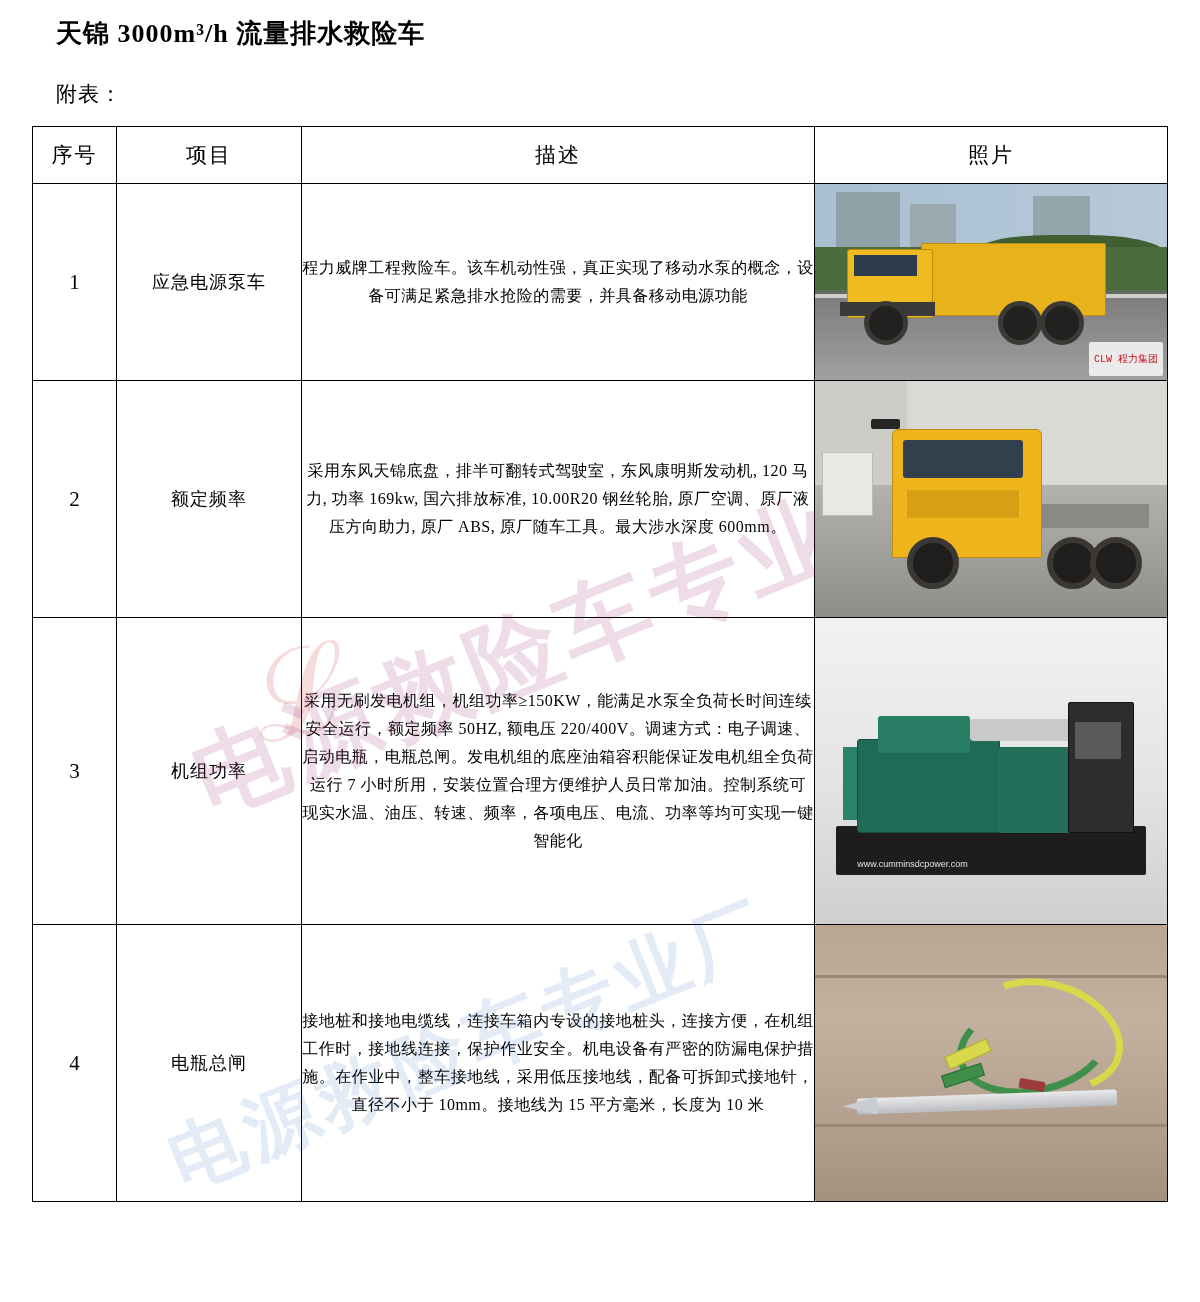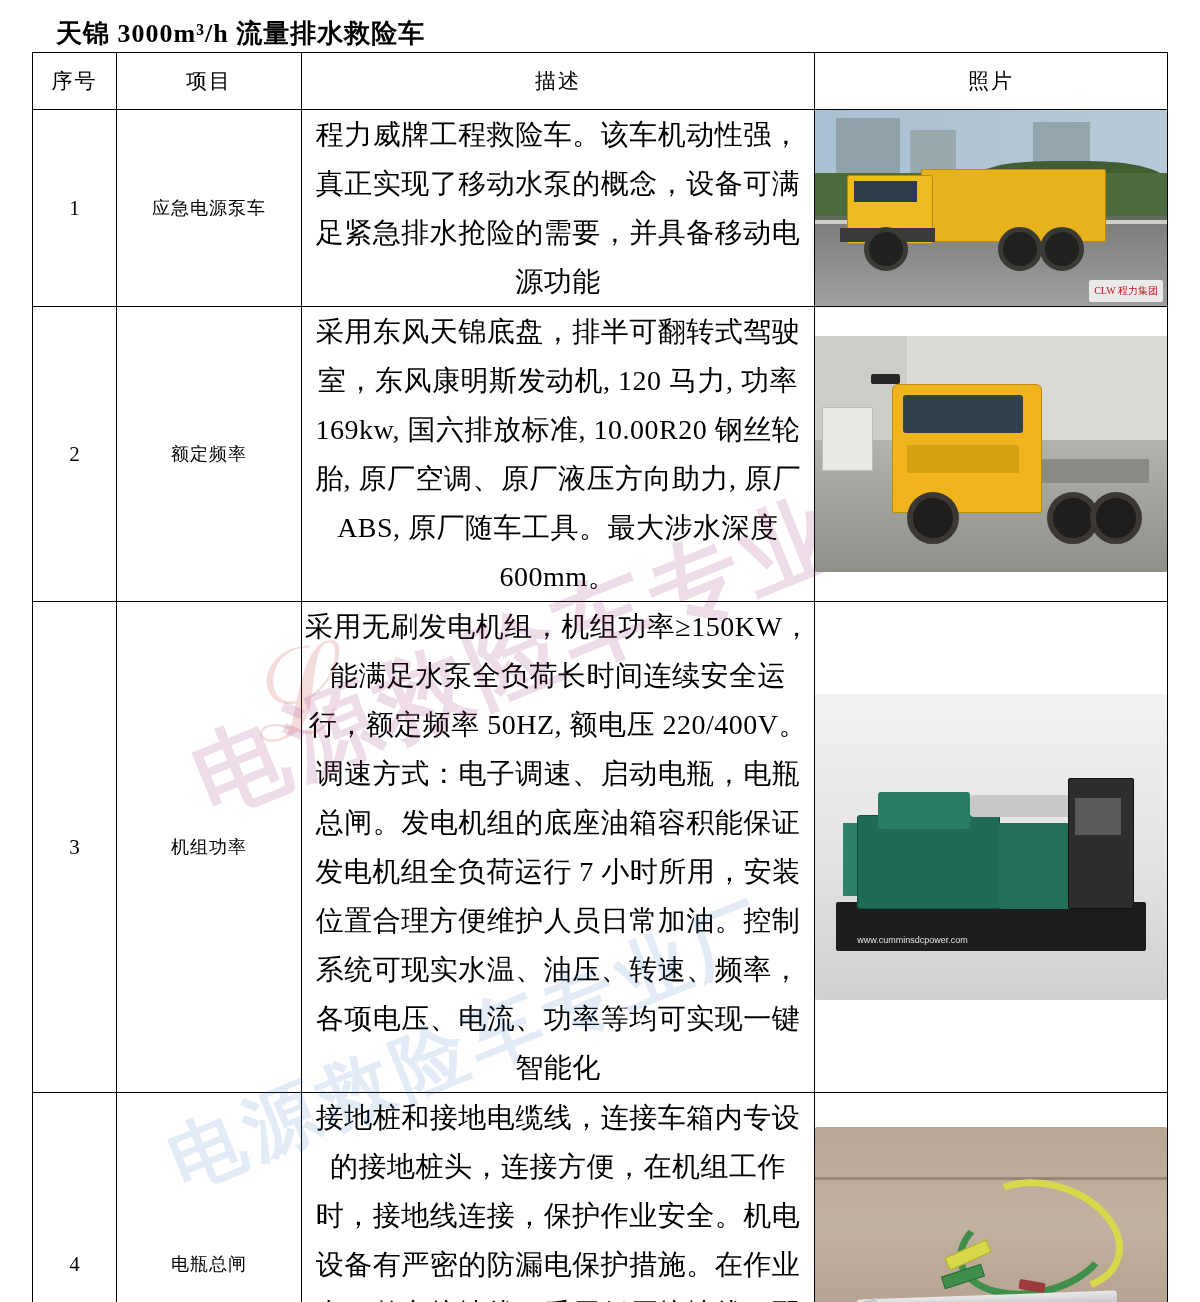--- a/index.html
+++ b/index.html
@@ -60,21 +60,21 @@
   td.cell-no {
     font-size: 21px;
   }
   td.cell-item {
     font-size: 18px;
     line-height: 1.6;
     letter-spacing: 1px;
     padding: 4px 10px;
   }
   td.cell-desc {
-    font-size: 28px;
+    font-size: 16px;
     line-height: 1.75;
     letter-spacing: 0.5px;
     text-align: center;
     padding: 10px 14px;
     margin-left: 32px;
   }
   td.cell-photo {
     padding: 6px;
   }
   .photo {
@@ -97,21 +97,21 @@
   .ph1 .road { position:absolute; left:0; right:0; bottom:0; height:42%; background:linear-gradient(#7e7e7e,#a0a0a0); }
   .ph1 .curb { position:absolute; left:0; right:0; top:56%; height:5%; background:#cfcfc8; }
   .ph1 .truck-body { position:absolute; left:30%; top:30%; width:52%; height:36%; background:#e8b21c; border:1px solid #b98c10; border-radius:2px;}
   .ph1 .truck-cab { position:absolute; left:9%; top:33%; width:24%; height:34%; background:#f0bb20; border:1px solid #b98c10; border-radius:3px 3px 1px 1px;}
   .ph1 .cab-win { position:absolute; left:11%; top:36%; width:18%; height:11%; background:#2c3c4a; }
   .ph1 .bumper { position:absolute; left:7%; top:60%; width:27%; height:7%; background:#3a3a3a; }
   .ph1 .wheel { position:absolute; bottom:18%; width:34px; height:34px; background:#23211f; border-radius:50%; border:5px solid #3b3936;}
   .ph1 .w1 { left:14%; }
   .ph1 .w2 { left:52%; }
   .ph1 .w3 { left:64%; }
-  .ph1 .logo { position:absolute; right:4px; bottom:4px; background:#ffffffcc; color:#c01018; font-size:10px; padding:4px 5px; border-radius:2px; font-family:Liberation Serif, serif;}
+  .ph1 .logo { position:absolute; right:4px; bottom:4px; background:#ffffffcc; color:#c01018; font-size:10px; padding:10px 5px; border-radius:2px; font-family:Liberation Mono, monospace;}
 
   
   .ph2 { background: linear-gradient(#d8d8d4 0%, #cfcfca 40%, #b9b9b3 60%, #9d9d97 100%); height: 236px; }
   .ph2 .wall { position:absolute; top:0; left:0; right:0; height:44%; background:#d9d9d5; border-bottom:2px solid #b5b5ae;}
   .ph2 .wall2 { position:absolute; top:0; left:0; width:26%; height:44%; background:#cdcdc8;}
   .ph2 .floor { position:absolute; bottom:0; left:0; right:0; height:56%; background:linear-gradient(#b3b3ad,#8f8f89); }
   .ph2 .cab { position:absolute; left:22%; top:20%; width:42%; height:54%; background:#f0b41c; border:1px solid #bc8c10; border-radius:6px 6px 2px 2px;}
   .ph2 .cabwin { position:absolute; left:25%; top:25%; width:34%; height:16%; background:#31404c; border-radius:3px;}
   .ph2 .grille { position:absolute; left:26%; top:46%; width:32%; height:12%; background:#d79f12;}
   .ph2 .frame { position:absolute; left:62%; top:52%; width:33%; height:10%; background:#8a8a84; }
@@ -190,20 +190,21 @@
 
 <div class="page">
 
   <div class="watermark">
     <div class="wm-logo">ℒ</div>
     <div class="wm-text">电源救险车专业厂</div>
     <div class="wm-text2">电源救险车专业厂</div>
   </div>
 
   <h1 class="doc-title">天锦 3000m³/h 流量排水救险车</h1>
+  <div class="sub-label">附表：</div>
 
   <table class="spec">
     <colgroup>
       <col class="col-no">
       <col class="col-item">
       <col class="col-desc">
       <col class="col-photo">
     </colgroup>
     <thead>
       <tr>

